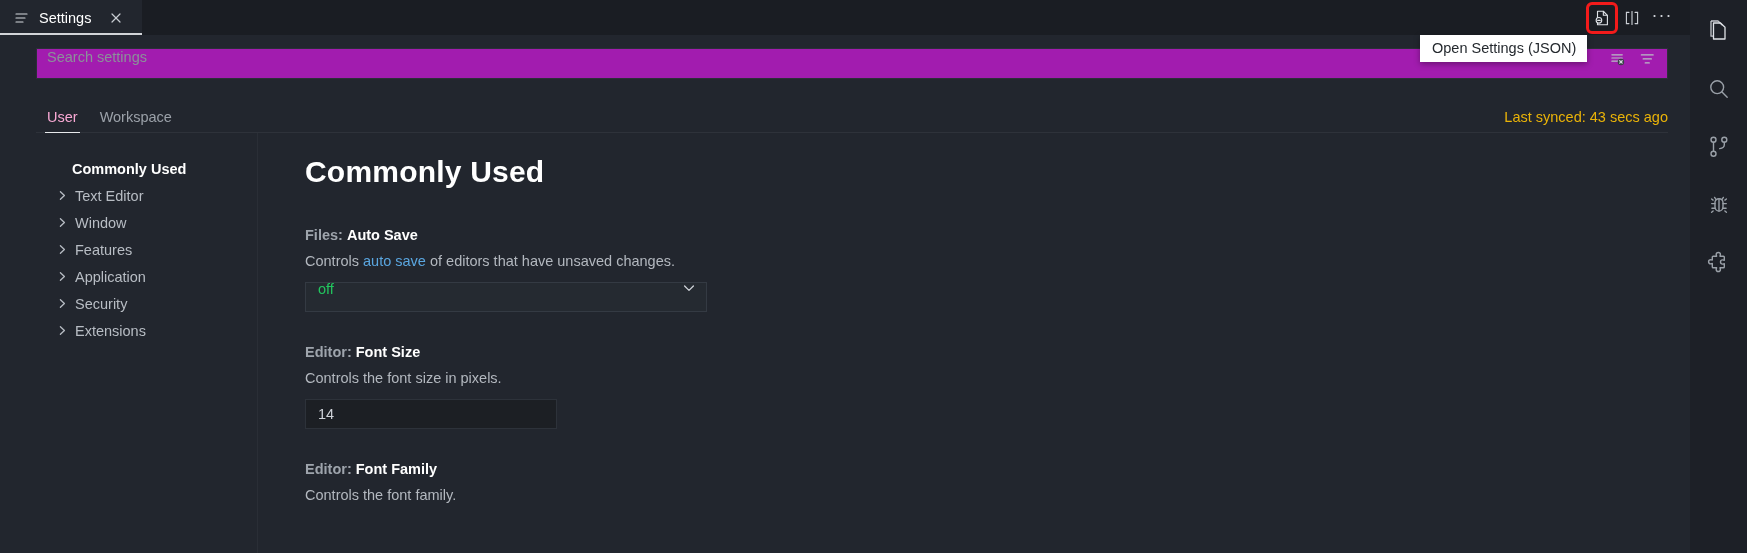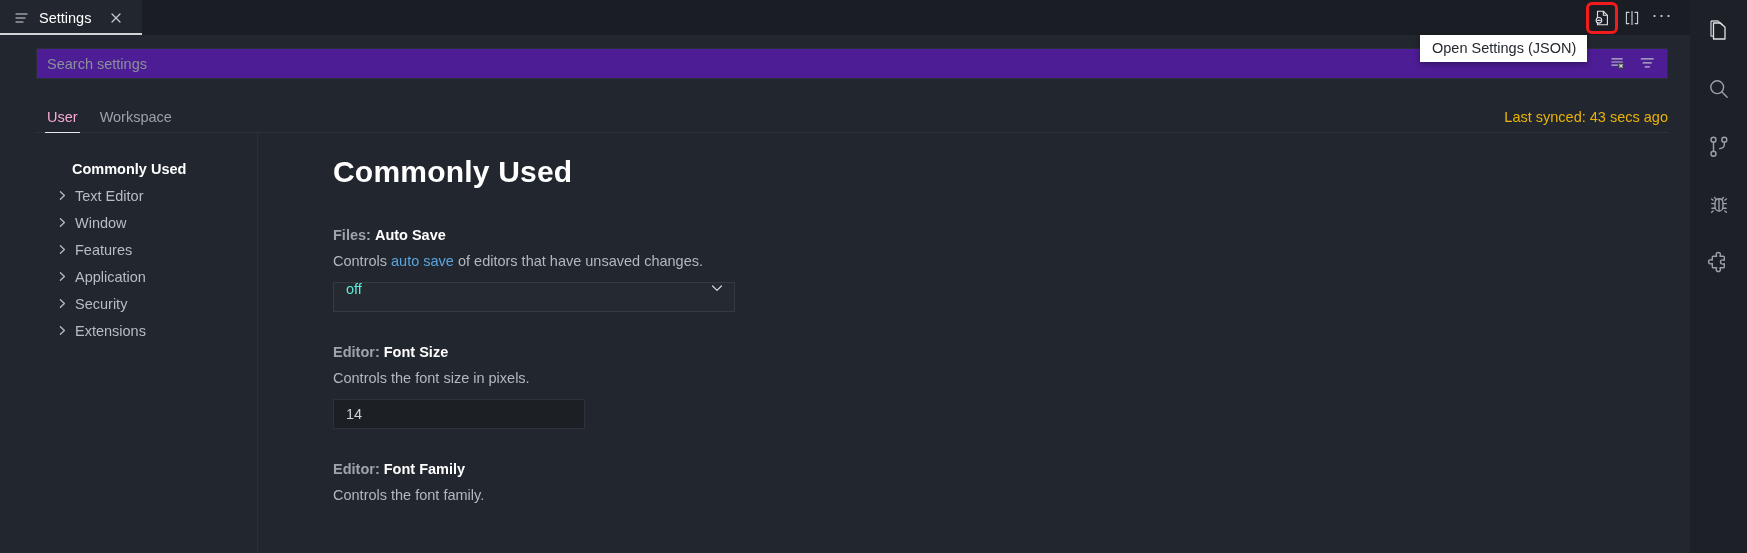--- a/index.html
+++ b/index.html
@@ -118,24 +118,24 @@
   }
 
   .search-row {
     padding: 13px 22px 0 36px;
     height: 53px;
     flex: 0 0 53px;
   }
   .search-wrap {
     position: relative;
     height: 31px;
-    background: #4c1d95;
+    background: #a21caf;
     border: 1px solid #2b2f38;
     display: flex;
-    align-items: center;
+    align-items: flex-start;
     padding: 0 10px;
   }
   .search-input {
     flex: 1 1 auto;
     background: transparent;
     border: none;
     outline: none;
     color: #d4d7dd;
     font-family: "Liberation Sans", sans-serif;
     font-size: 14.5px;
@@ -174,21 +174,20 @@
     color: #eab308;
     padding-bottom: 7px;
   }
 
   
   .content {
     flex: 1 1 auto;
     display: flex;
     min-height: 0;
     position: relative;
-    gap: 28px;
   }
   .toc {
     width: 222px;
     flex: 0 0 222px;
     padding: 22px 0 0 0;
     border-right: 1px solid #2a2e36;
     margin-left: 36px;
   }
   .toc-item {
     display: flex;
@@ -240,21 +239,21 @@
 
   .select-ctl {
     width: 402px;
     height: 30px;
     background: #252a31;
     border: 1px solid #343a43;
     display: flex;
     align-items: center;
     justify-content: space-between;
     padding: 0 10px 16px 12px;
-    color: #5eead4;
+    color: #22c55e;
     font-size: 14.5px;
   }
   .text-ctl {
     width: 252px;
     height: 30px;
     background: #1c1f24;
     border: 1px solid #2d323a;
     display: flex;
     align-items: center;
     padding: 0 12px;

